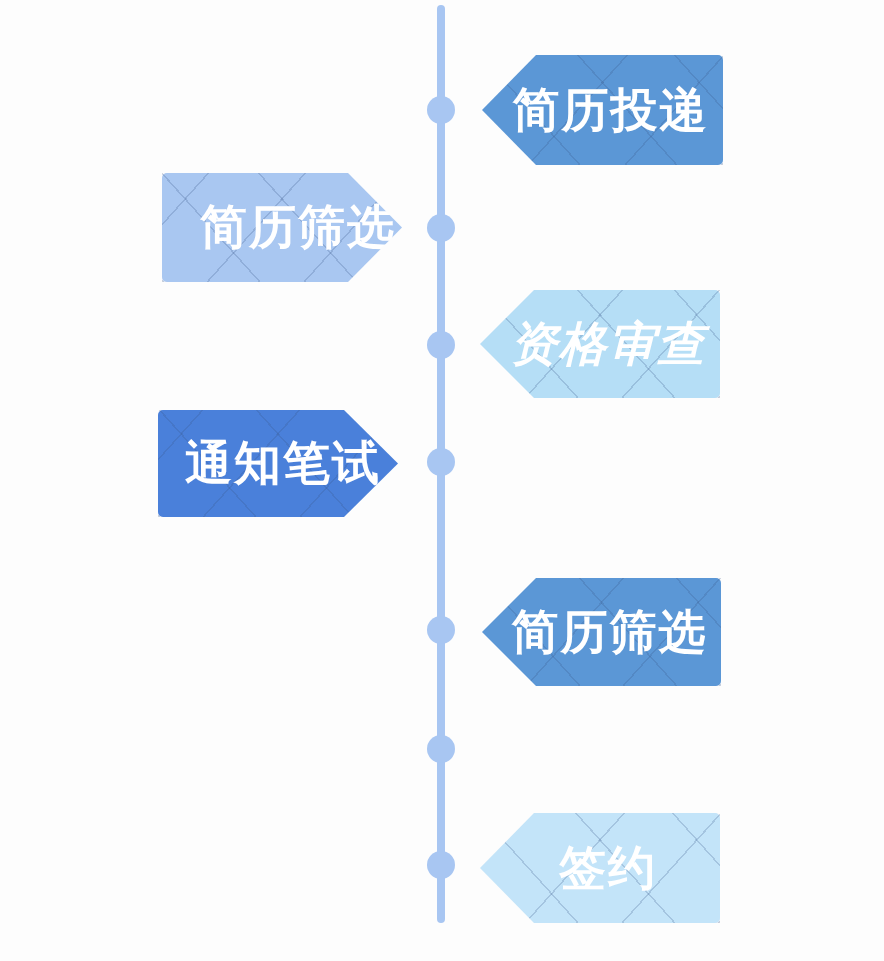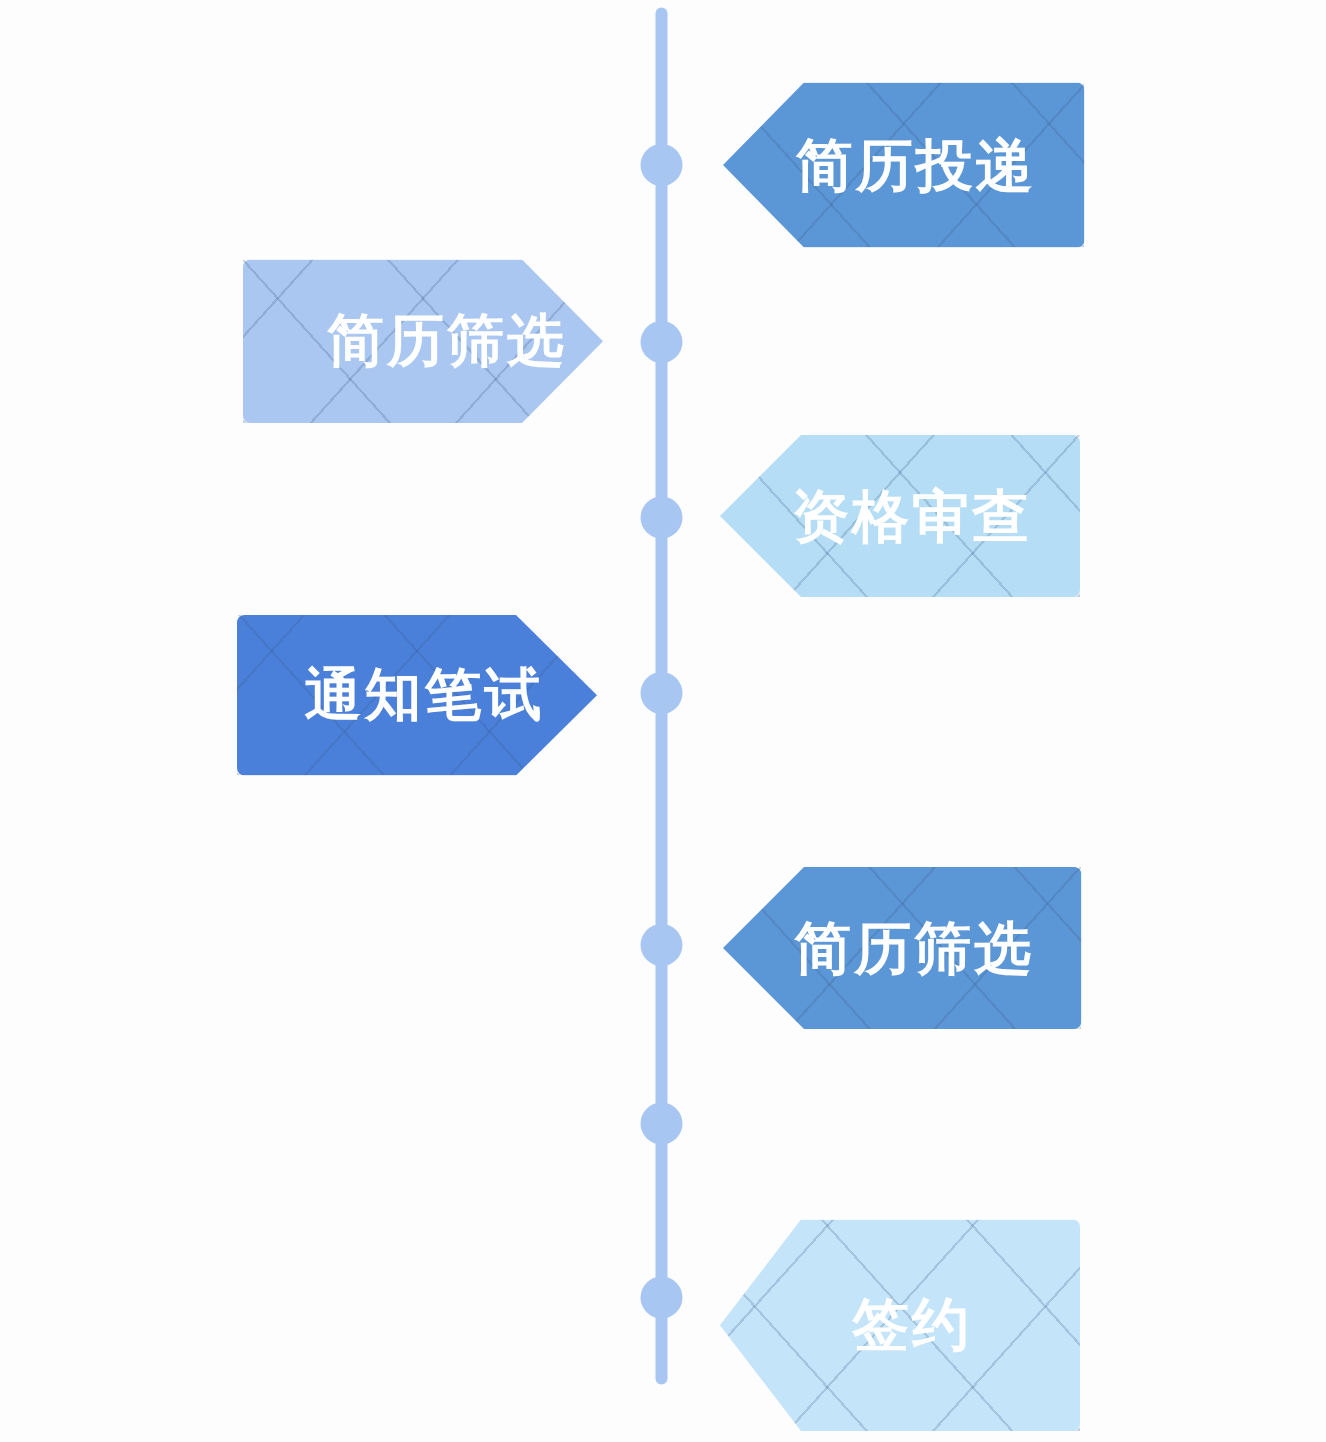--- a/index.html
+++ b/index.html
@@ -41,21 +41,21 @@
 
   
   .arrow {
     position: absolute;
     box-sizing: border-box;
     display: flex;
     align-items: center;
     justify-content: center;
     color: #ffffff;
     font-weight: bold;
-    font-size: 38px;
+    font-size: 47px;
     letter-spacing: 2px;
     border-radius: 5px;
     filter: drop-shadow(0 1px 1px rgba(110, 140, 190, 0.25));
     white-space: nowrap;
   }
   
   .arrow::before {
     content: "";
     position: absolute;
     inset: 0;
@@ -71,21 +71,21 @@
   .point-right {
     clip-path: polygon(0 0, calc(100% - 54px) 0, 100% 50%, calc(100% - 54px) 100%, 0 100%);
     padding-right: 16px;
   }
   .s0 { left: 482px; top: 55px;  width: 241px; height: 110px; }
   .s1 { left: 162px; top: 173px; width: 240px; height: 109px; padding-left: 48px; }
   .s2 { left: 480px; top: 290px; width: 240px; height: 108px; }
   .s3 { left: 158px; top: 410px; width: 240px; height: 107px; }
   .s4 { left: 482px; top: 578px; width: 239px; height: 108px; }
   .s5 { left: 162px; top: 694px; width: 240px; height: 110px; }
-  .s6 { left: 480px; top: 813px; width: 240px; height: 141px; }
+  .s6 { left: 480px; top: 813px; width: 240px; height: 110px; }
   .arrow-label {
     position: relative;
     z-index: 1;
   }
 </style>
 </head>
 <body style="background: rgb(253, 253, 253);">
 
 <div class="canvas">
 
@@ -100,21 +100,21 @@
   <div class="dot d6" style="background-color: rgb(168, 198, 242);"></div>
 
   <div class="arrow point-left s0" style="background-color: rgb(91, 151, 214); color: rgb(255, 255, 255);">
     <span class="arrow-label">简历投递</span>
   </div>
 
   <div class="arrow point-right s1" style="background-color: rgb(169, 199, 241); color: rgb(255, 255, 255);">
     <span class="arrow-label">简历筛选</span>
   </div>
 
-  <div class="arrow point-left s2" style="background-color: rgb(181, 222, 246); color: rgb(255, 255, 255);">
+  <div class="arrow point-left s2" style="background-color: rgb(181, 222, 246); color: rgb(255, 255, 255); font-style: italic;">
     <span class="arrow-label">资格审查</span>
   </div>
 
   <div class="arrow point-right s3" style="background-color: rgb(74, 128, 218); color: rgb(255, 255, 255); padding-left: 26px;">
     <span class="arrow-label">通知笔试</span>
   </div>
 
   <div class="arrow point-left s4" style="background-color: rgb(91, 151, 214); color: rgb(255, 255, 255);">
     <span class="arrow-label">简历筛选</span>
   </div>

